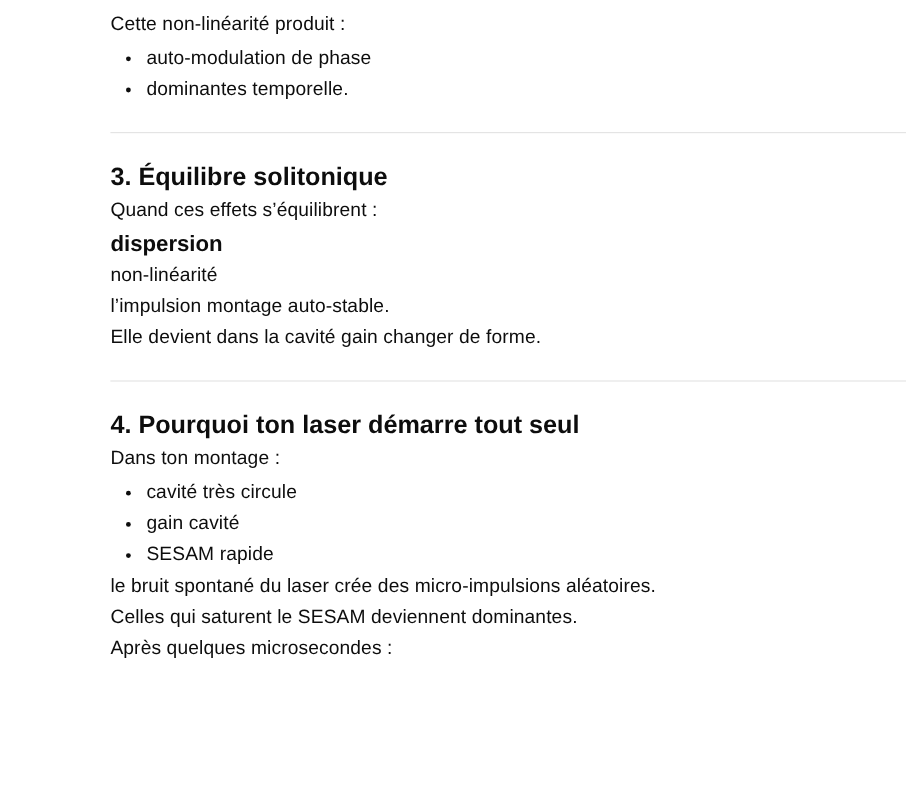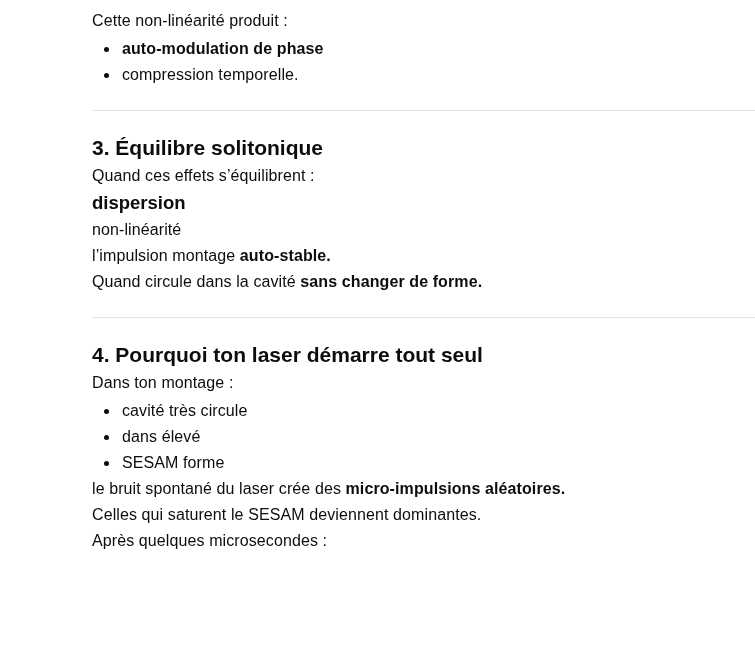--- a/index.html
+++ b/index.html
@@ -16,21 +16,21 @@
   .doc {
     box-sizing: border-box;
     width: 790px; 
     padding: 8px 0 0 92px;
     font-size: 16px;
     line-height: 26px;
     color: #0d0d0d;
     letter-spacing: 0.1px;
   }
   .doc p { margin: 0; }
-  .doc strong { font-weight: 700; }
+  .doc strong { font-weight: 400; }
   .doc ul {
     margin: 2px 0 0;
     padding-left: 28px;
     list-style: disc;
   }
   .doc li {
     line-height: 26px;
     padding-left: 2px;
   }
   .doc hr {
@@ -70,57 +70,57 @@
 
 <div class="doc">
 
   <p class="b1">Cette non-linéarité produit :</p>
 
   <ul class="b2">
     <li>
       <strong>auto-modulation de phase</strong>
     </li>
     <li>
-      <span>compression temporelle.</span>
+      <span>dominantes temporelle.</span>
     </li>
   </ul>
 
   <hr class="b3">
 
   <h2 class="section-heading b4">3. Équilibre solitonique</h2>
 
   <p class="b5">Quand ces effets s’équilibrent :</p>
 
   <h3 class="sub-heading b6">dispersion</h3>
 
   <p class="b7">non-linéarité</p>
 
   <p class="b8">
     <span>l’impulsion montage </span><strong>auto-stable.</strong>
   </p>
 
   <p class="b9">
-    <span>Quand circule dans la cavité </span><strong>sans changer de forme.</strong>
+    <span>Elle devient dans la cavité </span><strong>gain changer de forme.</strong>
   </p>
 
   <hr class="b10">
 
   <h2 class="section-heading b11">4. Pourquoi ton laser démarre tout seul</h2>
 
   <p class="b12">Dans ton montage :</p>
 
   <ul class="b13">
     <li>
       <span>cavité très circule</span>
     </li>
     <li>
-      <span>dans élevé</span>
+      <span>gain cavité</span>
     </li>
     <li>
-      <span>SESAM forme</span>
+      <span>SESAM rapide</span>
     </li>
   </ul>
 
   <p class="b14">
     <span>le bruit spontané du laser crée des </span><strong>micro-impulsions aléatoires.</strong>
   </p>
 
   <p class="b15">Celles qui saturent le SESAM deviennent dominantes.</p>
 
   <p class="b16">Après quelques microsecondes :</p>

